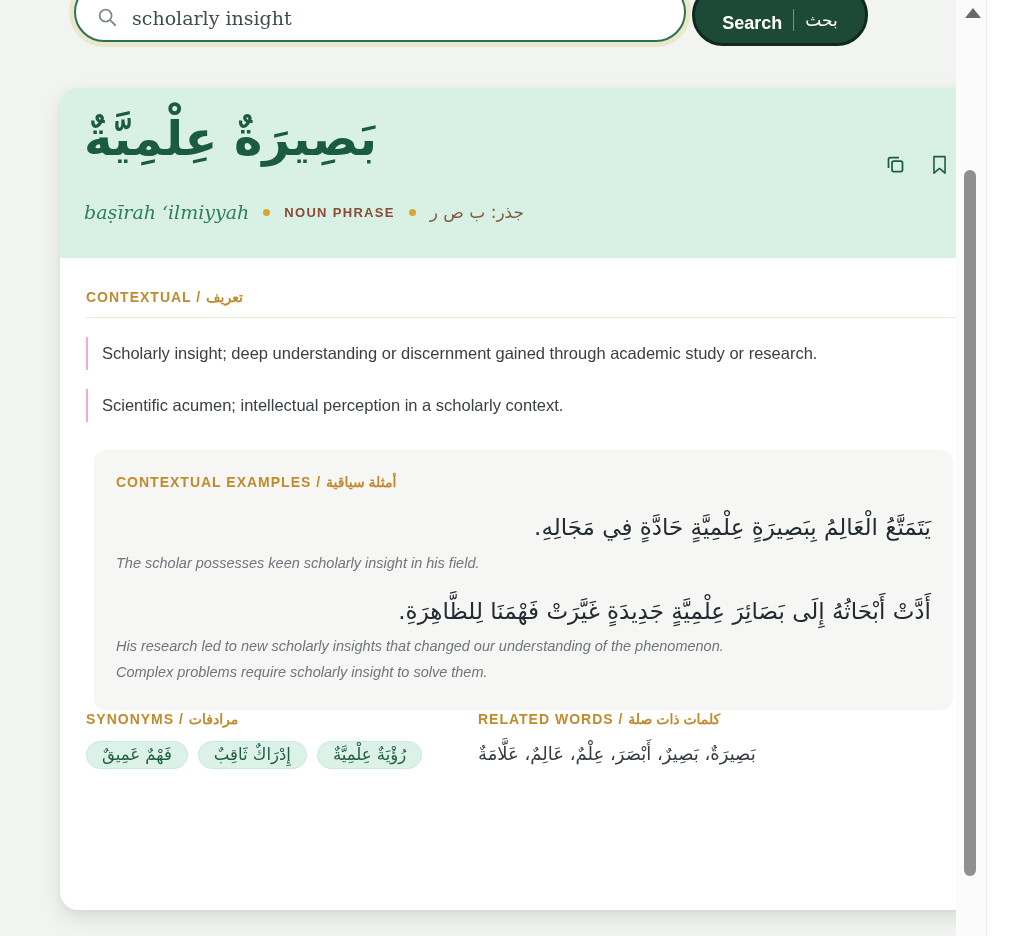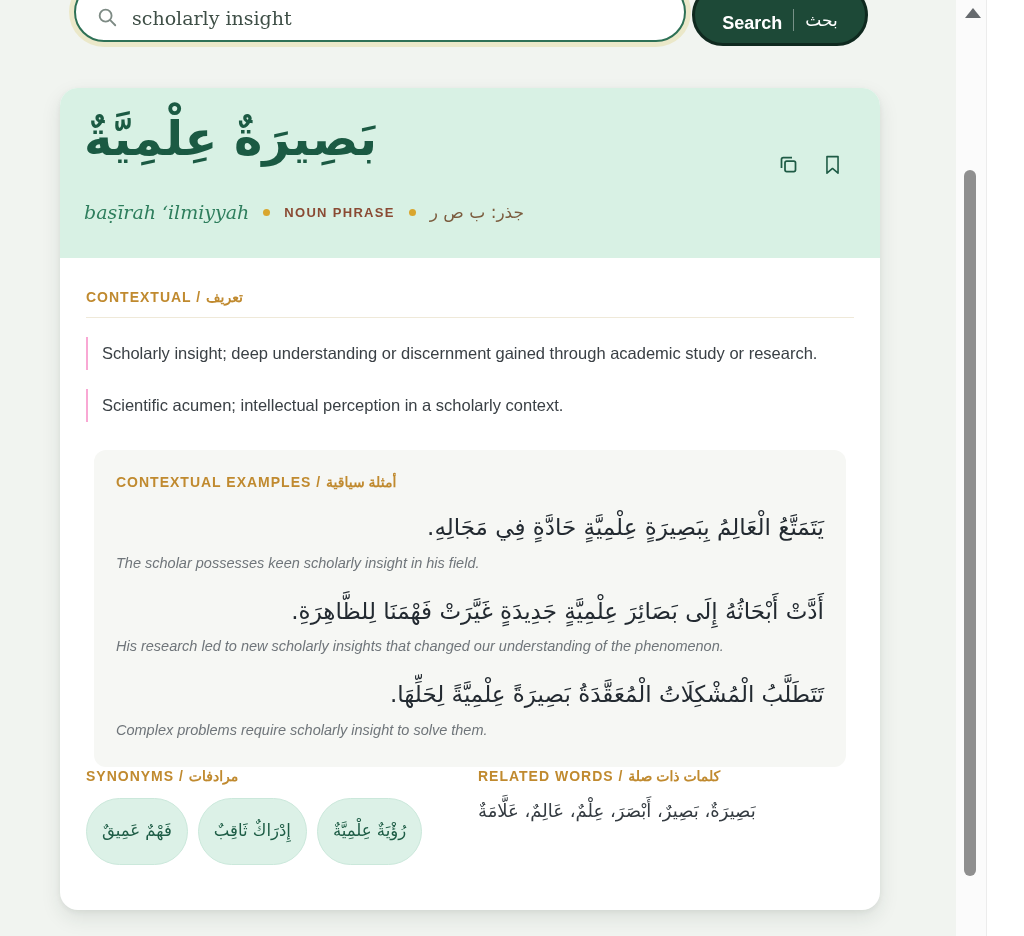--- a/index.html
+++ b/index.html
@@ -28,21 +28,21 @@
     background:#1d4937; border:3px solid #0f291f; border-radius:32px;
     display:flex; align-items:center; justify-content:center; gap:11px;
     cursor:pointer; padding-top:10px;
   }
   .btn-en { color:#ffffff; font-weight:bold; font-size:18px;margin-top:6px; }
   .btn-divider { width:1px; height:22px; background:rgba(255,255,255,0.4); }
   .btn-ar { color:#ffffff; font-size:17px; font-family:"DejaVu Sans", sans-serif; }
 
   
   .card {
-    position:absolute; left:60px; top:88px; width:820px; height:822px;
+    position:absolute; left:60px; top:88px; width:927px; height:822px;
     background:#ffffff; border-radius:18px; overflow:hidden;
     box-shadow:0 8px 20px rgba(30,50,40,0.10), 0 2px 5px rgba(30,50,40,0.06);
   }
   .card-header {
     position:relative; height:170px; background:#d8f1e4; padding:4px 24px 0;
   }
   .headword {
     font-family:"DejaVu Sans", sans-serif; font-weight:bold;
     font-size:48px; line-height:1.95; color:#1b5a43;
     direction:rtl; text-align:left; white-space:nowrap;
@@ -84,21 +84,21 @@
 
   .bottom-row { display:flex; align-items:flex-start; }
   .syn-col { flex:0 0 392px; }
   .rel-col { flex:1; }
   .chips {
     display:flex; flex-direction:row-reverse; justify-content:flex-end;
     gap:10px; margin-top:13px;
   }
   .chip {
     background:#dcf1e7; border:1px solid #cbe8db; border-radius:999px;
-    padding:19px 15px; cursor:pointer;
+    padding:0 15px; cursor:pointer;
     font-family:"DejaVu Sans", sans-serif; font-size:16.5px; color:#1d5c45;
     line-height:1.6; direction:rtl; white-space:nowrap;
   }
   .related-text {
     margin-top:11px; direction:rtl; text-align:left;
     font-family:"DejaVu Sans", sans-serif; font-size:18px; color:#343b41; line-height:1.7;
   }
 
   
   .scroll-gutter { position:absolute; left:956px; top:0; width:30px; height:936px; background:#fbfbfb; }
@@ -167,21 +167,20 @@
 
     <div class="examples-box">
       <span class="section-heading">CONTEXTUAL EXAMPLES / أمثلة سياقية</span>
 
       <div class="example-ar">يَتَمَتَّعُ الْعَالِمُ بِبَصِيرَةٍ عِلْمِيَّةٍ حَادَّةٍ فِي مَجَالِهِ.</div>
       <div class="example-en">The scholar possesses keen scholarly insight in his field.</div>
 
       <div class="example-ar">أَدَّتْ أَبْحَاثُهُ إِلَى بَصَائِرَ عِلْمِيَّةٍ جَدِيدَةٍ غَيَّرَتْ فَهْمَنَا لِلظَّاهِرَةِ.</div>
       <div class="example-en">His research led to new scholarly insights that changed our understanding of the phenomenon.</div>
 
-      <div class="example-ar">تَتَطَلَّبُ الْمُشْكِلَاتُ الْمُعَقَّدَةُ بَصِيرَةً عِلْمِيَّةً لِحَلِّهَا.</div>
       <div class="example-en">Complex problems require scholarly insight to solve them.</div>
     </div>
 
     <div class="bottom-row">
       <div class="syn-col">
         <span class="section-heading">SYNONYMS / مرادفات</span>
         <div class="chips">
           <span class="chip">رُؤْيَةٌ عِلْمِيَّةٌ</span>
           <span class="chip">إِدْرَاكٌ ثَاقِبٌ</span>
           <span class="chip">فَهْمٌ عَمِيقٌ</span>

